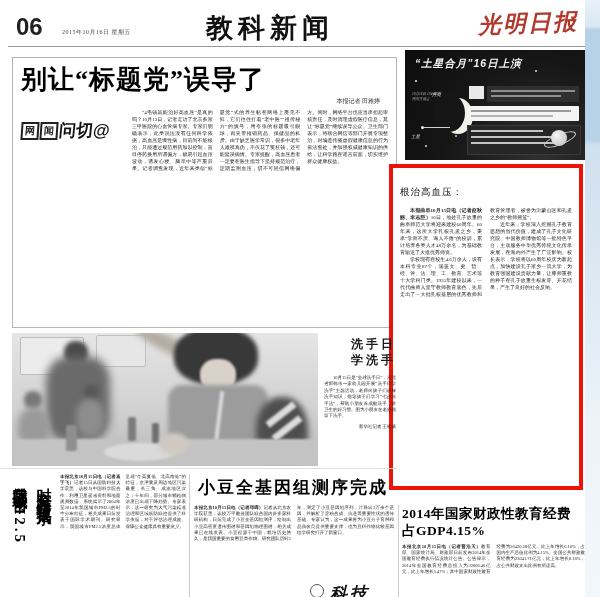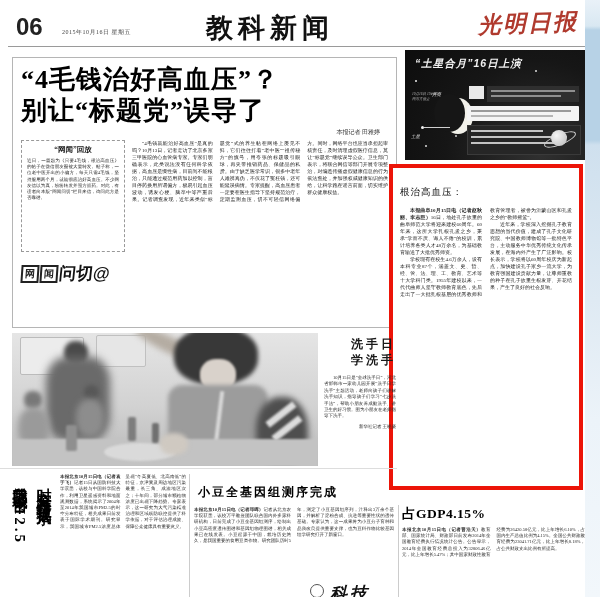--- a/index.html
+++ b/index.html
@@ -81,21 +81,21 @@
   .sep-h{position:absolute;left:0px;top:468px;width:397px;height:1px;background:#ddd;}
   .sep-v1{position:absolute;left:189px;top:474px;width:1px;height:123px;background:#ccc;}
   .sep-v2{position:absolute;left:398px;top:505px;width:1px;height:92px;background:#ccc;}
   .pm25{position:absolute;left:8px;top:472px;width:178px;height:125px;overflow:hidden;}
   .vhl{position:absolute;writing-mode:vertical-rl;font-size:15px;font-weight:bold;
        letter-spacing:3px;color:#000;top:4px;}
   .vhl.l1{left:2px;}
   .vhl.l2{left:26px;}
   .pm-body{position:absolute;left:52px;top:2px;width:126px;column-count:2;column-gap:5px;height:123px;overflow:hidden;}
   .bean{position:absolute;left:192px;top:472px;width:204px;height:125px;overflow:hidden;}
-  .bean-hl{font-size:12px;font-weight:bold;letter-spacing:2px;margin:12px 0 6px 6px;color:#000;}
+  .bean-hl{font-size:17px;font-weight:bold;letter-spacing:2px;margin:4px 0 6px 6px;color:#000;}
   .bean-body{column-count:2;column-gap:6px;height:96px;overflow:hidden;margin:0 2px;}
   .keji{position:absolute;left:138px;top:110px;font-size:17px;font-weight:bold;font-style:italic;
         letter-spacing:3px;color:#111;}
   .keji-circ{position:absolute;left:118px;top:112px;width:12px;height:12px;border:1.5px solid #555;border-radius:50%;}
   .gdp{position:absolute;left:402px;top:505px;width:183px;height:92px;overflow:hidden;}
   .gdp-hl{font-size:13.5px;line-height:17px;font-weight:bold;letter-spacing:.5px;color:#000;}
   .gdp-body{margin-top:5px;column-count:2;column-gap:6px;height:52px;overflow:hidden;}
   
   .edge{position:absolute;right:0;top:0;width:15px;height:597px;
         background:linear-gradient(180deg,#e9f1f8 0px,#d9e8f2 26px,#b7d2e6 30px,#b7d2e6 140px,
@@ -106,29 +106,24 @@
 
 <div class="page">
 
   <div class="pageno">06</div>
   <div class="hdate">2015年10月16日 星期五</div>
   <div class="section-title">教科新闻</div>
   <div class="masthead">光明日报</div>
   <div class="hrule"></div>
 
   <section class="main-box">
-    <div class="mhl">“4毛钱治好高血压”？</div>
     <div class="mhl">别让“标题党”误导了</div>
     <div class="byline">本报记者 田雅婷</div>
     <div class="main-cols">
       <div class="recap-col">
-        <div class="recap-box">
-          <div class="recap-title">“网闻”回放</div>
-          <div class="t45">近日，一篇题为《只要4毛钱，根治高血压》的帖子在微信朋友圈被大量转发。帖子称，一位老中医开出的小偏方，每天只需4毛钱，坚持服用两个月，就能彻底治好高血压。不少网友信以为真，纷纷转发并照方抓药。对此，有读者向本版“网闻问切”栏目来信，询问此方是否靠谱。</div>
-        </div>
         <div class="wwlogo">
           <span class="boxchar">网</span>
           <span class="boxchar">闻</span>
           <span class="solid">问切@</span>
         </div>
       </div>
       <div class="body-cols3 t5">
         <p>“4毛钱就能治好高血压”是真的吗？10月13日，记者走访了北京多家三甲医院的心血管病专家。专家们明确表示，此类说法没有任何科学依据，高血压是慢性病，目前尚不能根治，只能通过规范用药加以控制，盲目停药换用所谓偏方，极易引起血压波动，诱发心梗、脑卒中等严重后果。记者调查发现，近年来类似“标题党”式的养生帖在网络上屡见不鲜，它们往往打着“老中医”“祖传秘方”的旗号，用夸张的标题吸引眼球，再夹带推销药品、保健品的私货。由于缺乏医学常识，很多中老年人难辨真伪，不仅花了冤枉钱，还可能延误病情。专家提醒，高血压患者一定要在医生指导下坚持规范治疗，定期监测血压，切不可轻信网络偏方。同时，网络平台也应当承担起审核责任，及时清理虚假医疗信息，莫让“标题党”继续误导公众。卫生部门表示，将联合网信等部门开展专项整治，对编造传播虚假健康信息的行为依法查处，并加强权威健康知识的供给，让科学跑在谣言前面，切实维护群众健康权益。</p>
       </div>
     </div>
@@ -220,20 +215,21 @@
   <section class="bean">
     <div class="bean-hl">小豆全基因组测序完成</div>
     <div class="bean-body t45">
       <p style="margin:0;"><span class="lead-prefix">本报北京10月15日电（记者邓晖）</span><span>记者从北京农学院获悉，该校万平教授团队联合国内外多家科研机构，日前完成了小豆全基因组测序，绘制出小豆高密度遗传图谱和基因组物理图谱，相关成果已在线发表。小豆起源于中国，栽培历史悠久，是我国重要的食用豆类作物。研究团队历时5年，测定了小豆基因组序列，注释出3万余个基因，并解析了淀粉合成、抗逆等重要性状的遗传基础。专家认为，这一成果将为小豆分子育种和品质改良提供重要支撑，也为豆科作物比较基因组学研究打开了新窗口。</span></p>
     </div>
     <div class="keji-circ"></div>
     <div class="keji">科技</div>
   </section>
 
   <section class="gdp">
+    <div class="gdp-hl">2014年国家财政性教育经费</div>
     <div class="gdp-hl">占GDP4.15%</div>
     <div class="gdp-body t45">
       <p style="margin:0;"><span class="lead-prefix">本报北京10月15日电（记者晋浩天）</span><span>教育部、国家统计局、财政部日前发布2014年全国教育经费执行情况统计公告。公告显示，2014年全国教育经费总投入为32806.46亿元，比上年增长5.47%；其中国家财政性教育经费为26420.58亿元，比上年增长6.10%，占国内生产总值比例为4.15%。全国公共财政教育经费为23041.71亿元，比上年增长8.18%，占公共财政支出比例有所提高。</span></p>
     </div>
   </section>
 
   <div class="edge"></div>
 
 </div>
 

